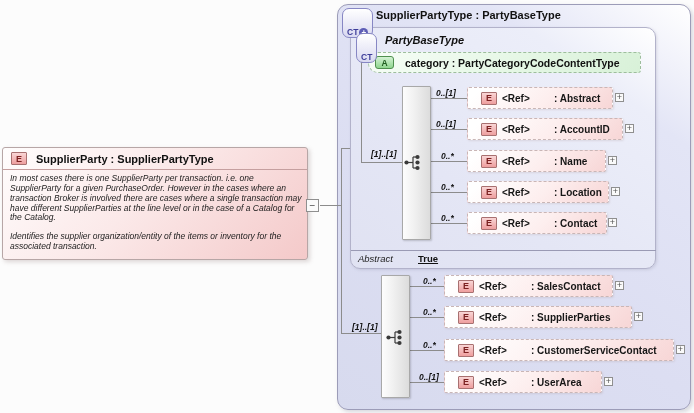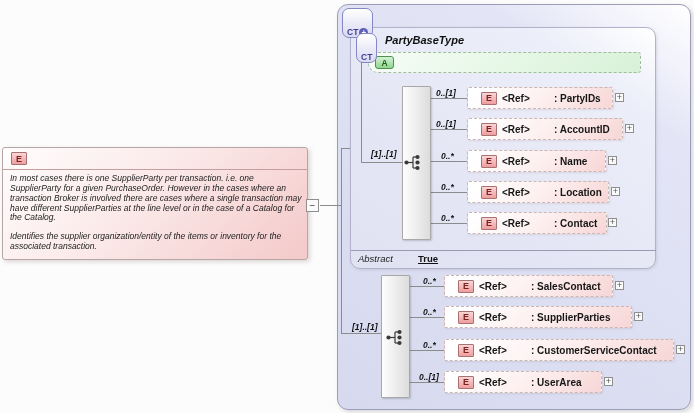--- a/index.html
+++ b/index.html
@@ -80,44 +80,47 @@
   .facet-value { z-index:4; font-size:9.5px; font-weight:bold; color:#111; }
 </style>
 </head>
 <body>
 
 <div class="canvas">
 
   <div class="abs left-box">
     <div class="left-box-header">
       <span class="e-badge" style="margin-left:8px;">E</span>
+      <span class="box-title" style="margin-left:9px;">SupplierParty : SupplierPartyType</span>
     </div>
     <div class="left-box-body">
       <p>In most cases there is one SupplierParty per transaction. i.e. one SupplierParty for a given PurchaseOrder. However in the cases where an transaction Broker is involved there are cases where a single transaction may have different SupplierParties at the line level or in the case of a Catalog for the Catalog.</p>
       <p>Identifies the supplier organization/entity of the items or inventory for the associated transaction.</p>
     </div>
   </div>
 
   <div class="abs hline" style="left:320px;top:205px;width:22px;"></div>
   <div class="abs minus-box" style="left:306px;top:199px;">−</div>
 
   <div class="abs outer-box"></div>
   <span class="abs ct-badge" style="left:342px;top:8px;">
       <span>CT</span>
       <span class="ct-plus">+</span>
     </span>
+  <span class="abs box-title" style="left:376px;top:9px;">SupplierPartyType : PartyBaseType</span>
 
   <div class="abs inner-box"></div>
   <span class="abs ct-badge" style="left:356px;top:33px;">
       <span>CT</span>
     </span>
   <span class="abs box-title" style="left:385px;top:34px;font-style:italic;">PartyBaseType</span>
 
   <div class="abs attr-box">
     <span class="a-badge">A</span>
+    <span class="attr-label">category : PartyCategoryCodeContentType</span>
   </div>
 
   <div class="abs vline" style="left:341px;top:148px;height:185px;"></div>
   <div class="abs hline" style="left:341px;top:148px;width:9px;"></div>
   <div class="abs vline" style="left:361px;top:62px;height:100px;"></div>
   <div class="abs hline" style="left:361px;top:62px;width:7px;"></div>
   <div class="abs hline" style="left:361px;top:162px;width:41px;"></div>
   <div class="abs hline" style="left:341px;top:333px;width:40px;"></div>
 
   <span class="abs card" style="left:371px;top:149px;">[1]..[1]</span>
@@ -144,21 +147,21 @@
     <circle cx="14.5" cy="3" r="2.1" fill="#3a3a3a"></circle>
     <circle cx="14.5" cy="8.5" r="2.1" fill="#3a3a3a"></circle>
     <circle cx="14.5" cy="14" r="2.1" fill="#3a3a3a"></circle>
   </svg>
 
   <div class="abs hline" style="left:430px;top:98px;width:37px;"></div>
   <span class="abs card" style="left:436px;top:88px;">0..[1]</span>
   <div class="abs el-row" style="left:467px;top:87px;width:146px;">
     <span class="e-badge">E</span>
     <span class="el-ref">&lt;Ref&gt;</span>
-    <span class="el-name">: PartyIDs</span>
+    <span class="el-name">: Abstract</span>
   </div>
   <div class="abs plus-box" style="left:615px;top:93px;">+</div>
 
   <div class="abs hline" style="left:430px;top:129px;width:37px;"></div>
   <span class="abs card" style="left:436px;top:119px;">0..[1]</span>
   <div class="abs el-row" style="left:467px;top:118px;width:156px;">
     <span class="e-badge">E</span>
     <span class="el-ref">&lt;Ref&gt;</span>
     <span class="el-name">: AccountID</span>
   </div>

